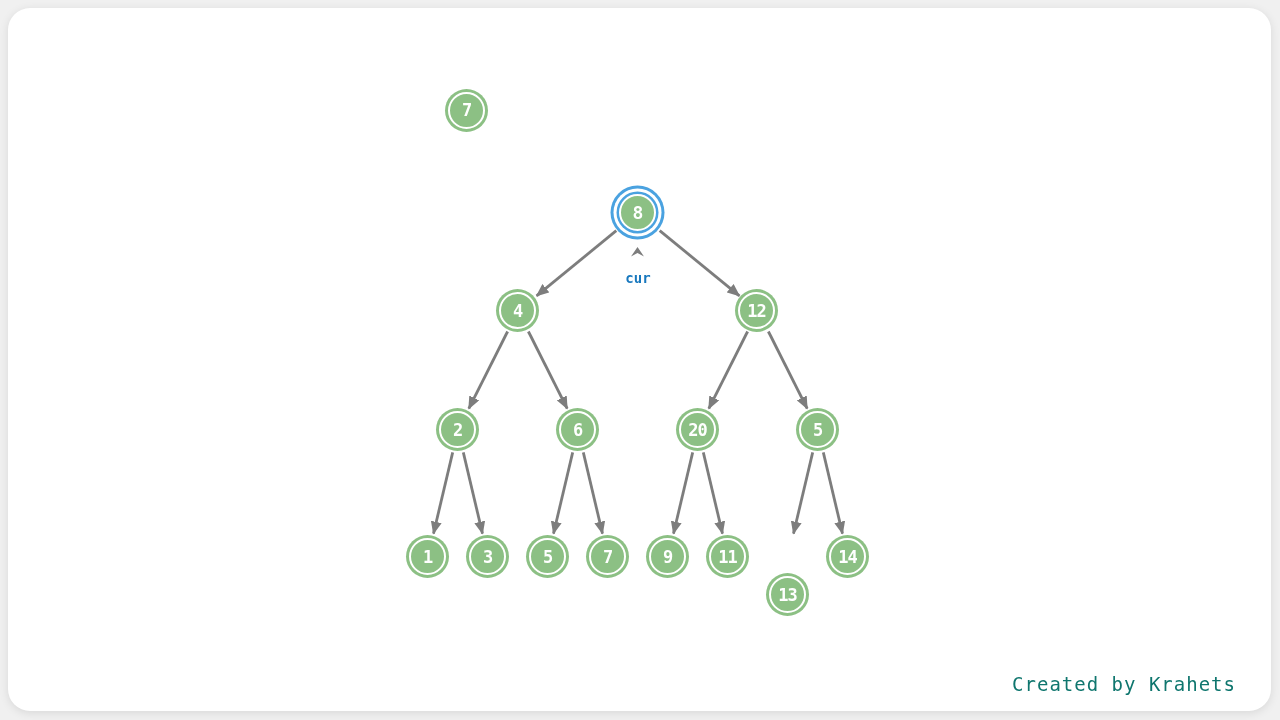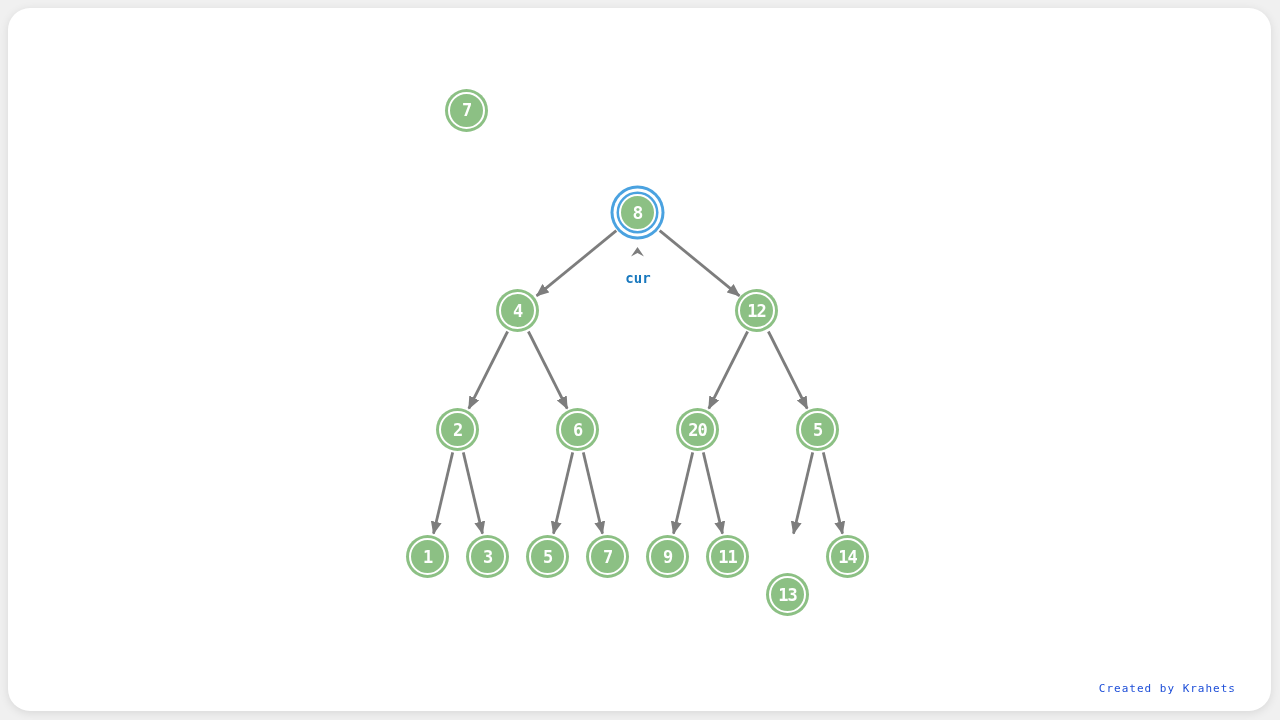--- a/index.html
+++ b/index.html
@@ -93,23 +93,23 @@
   .cur-arrow {
     position: absolute;
     left: 631px;
     top: 247px;
   }
   .credit {
     position: absolute;
     right: 44px;
     bottom: 25px;
     font-family: "DejaVu Sans Mono", monospace;
-    font-size: 11px;
+    font-size: 19px;
     letter-spacing: 1px;
-    color: #1d4ed8;
+    color: #0f766e;
   }
 </style>
 </head>
 <body>
 
 <div class="page">
   <div class="card"></div>
 
   <div class="title-row">
     <span class="gnode">7</span>

